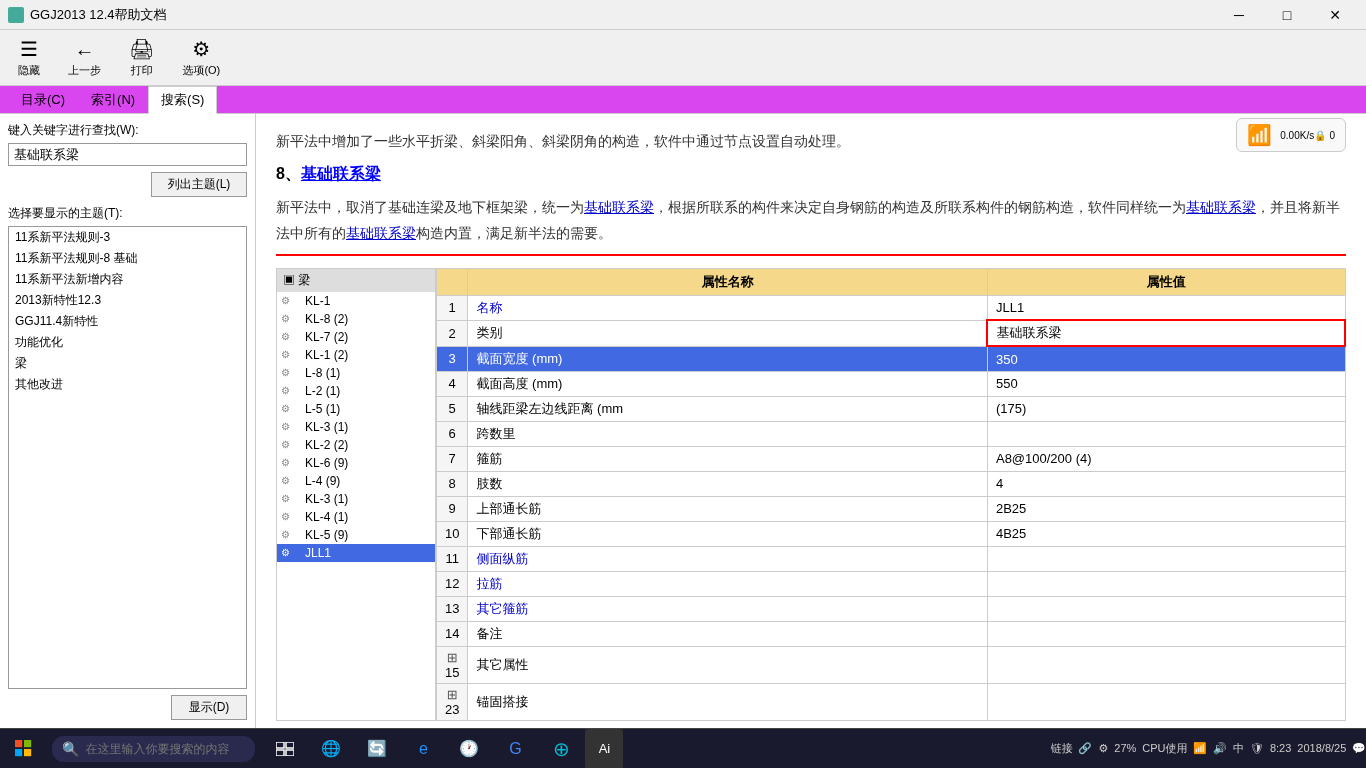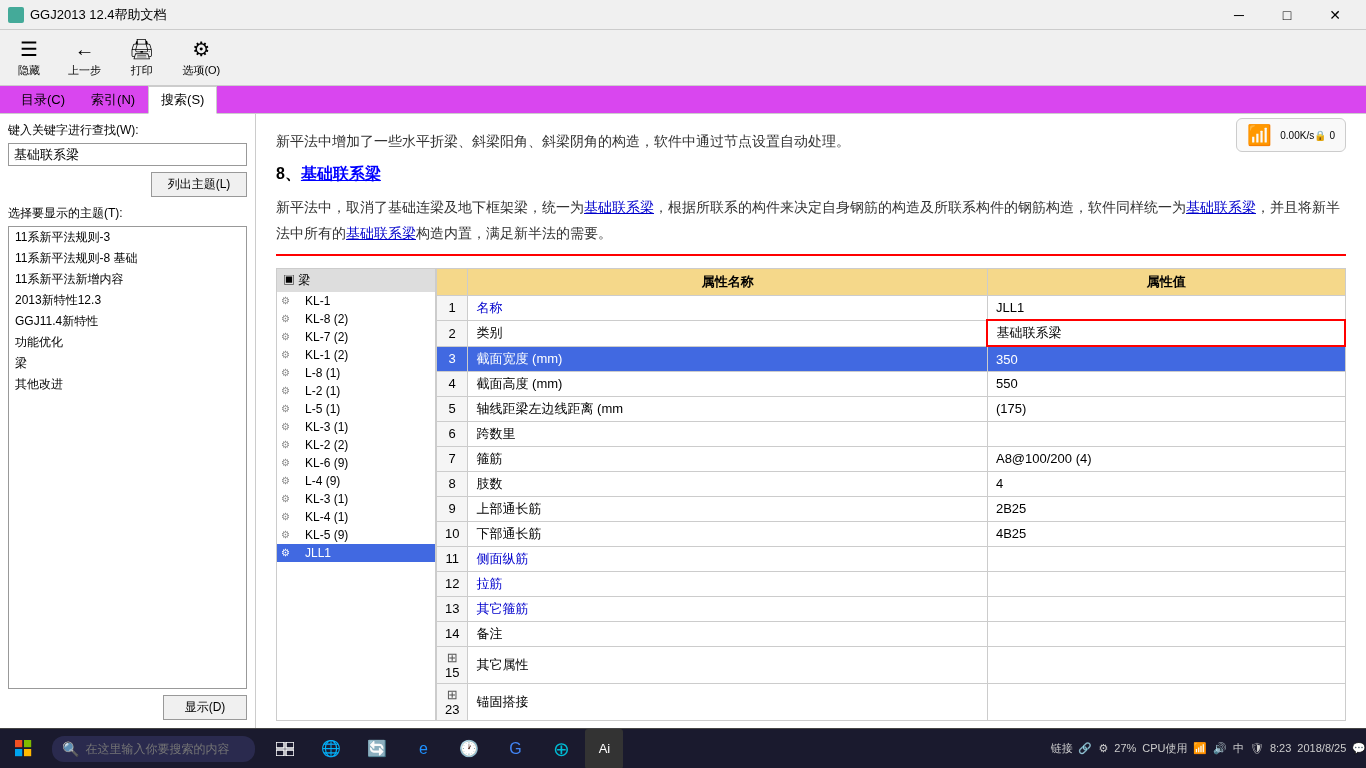--- a/index.html
+++ b/index.html
@@ -37,21 +37,21 @@
     #main { display: flex; height: calc(768px - 30px - 56px - 28px - 40px); }
 
     
     #left-panel { width: 256px; background: white; border-right: 1px solid #ccc; display: flex; flex-direction: column; padding: 8px; }
     #left-panel label { font-size: 12px; margin-bottom: 4px; }
     #search-input-field { width: 100%; border: 1px solid #999; padding: 3px 5px; font-size: 13px; margin-bottom: 6px; }
     #list-btn { width: 96px; align-self: flex-end; margin-bottom: 8px; padding: 3px 8px; font-size: 12px; border: 1px solid #999; background: #f0f0f0; cursor: pointer; }
     #theme-label { font-size: 12px; margin-bottom: 4px; }
     #theme-list { flex: 1; border: 1px solid #999; overflow-y: auto; font-size: 12px; }
     .theme-item { padding: 2px 6px; cursor: pointer; }
-    #display-btn { margin-top: 6px; padding: 3px 8px; font-size: 12px; border: 1px solid #999; background: #f0f0f0; cursor: pointer; align-self: flex-end; width: 84px; }
+    #display-btn { margin-top: 6px; padding: 3px 8px; font-size: 12px; border: 1px solid #999; background: #f0f0f0; cursor: pointer; align-self: flex-end; width: 76px; }
 
     
     #right-content { flex: 1; background: white; overflow-y: auto; padding: 16px 20px; position: relative; }
 
     .intro-text { font-size: 14px; color: #333; line-height: 1.6; margin-bottom: 12px; }
     .section-title { font-size: 16px; font-weight: bold; margin-bottom: 10px; }
     .section-title a { color: #00f; text-decoration: underline; }
     .body-text { font-size: 14px; color: #333; line-height: 1.8; margin-bottom: 8px; }
     .link { color: #00c; text-decoration: underline; }
     .red-line { border: none; border-top: 2px solid red; margin: 8px 0 12px 0; }

